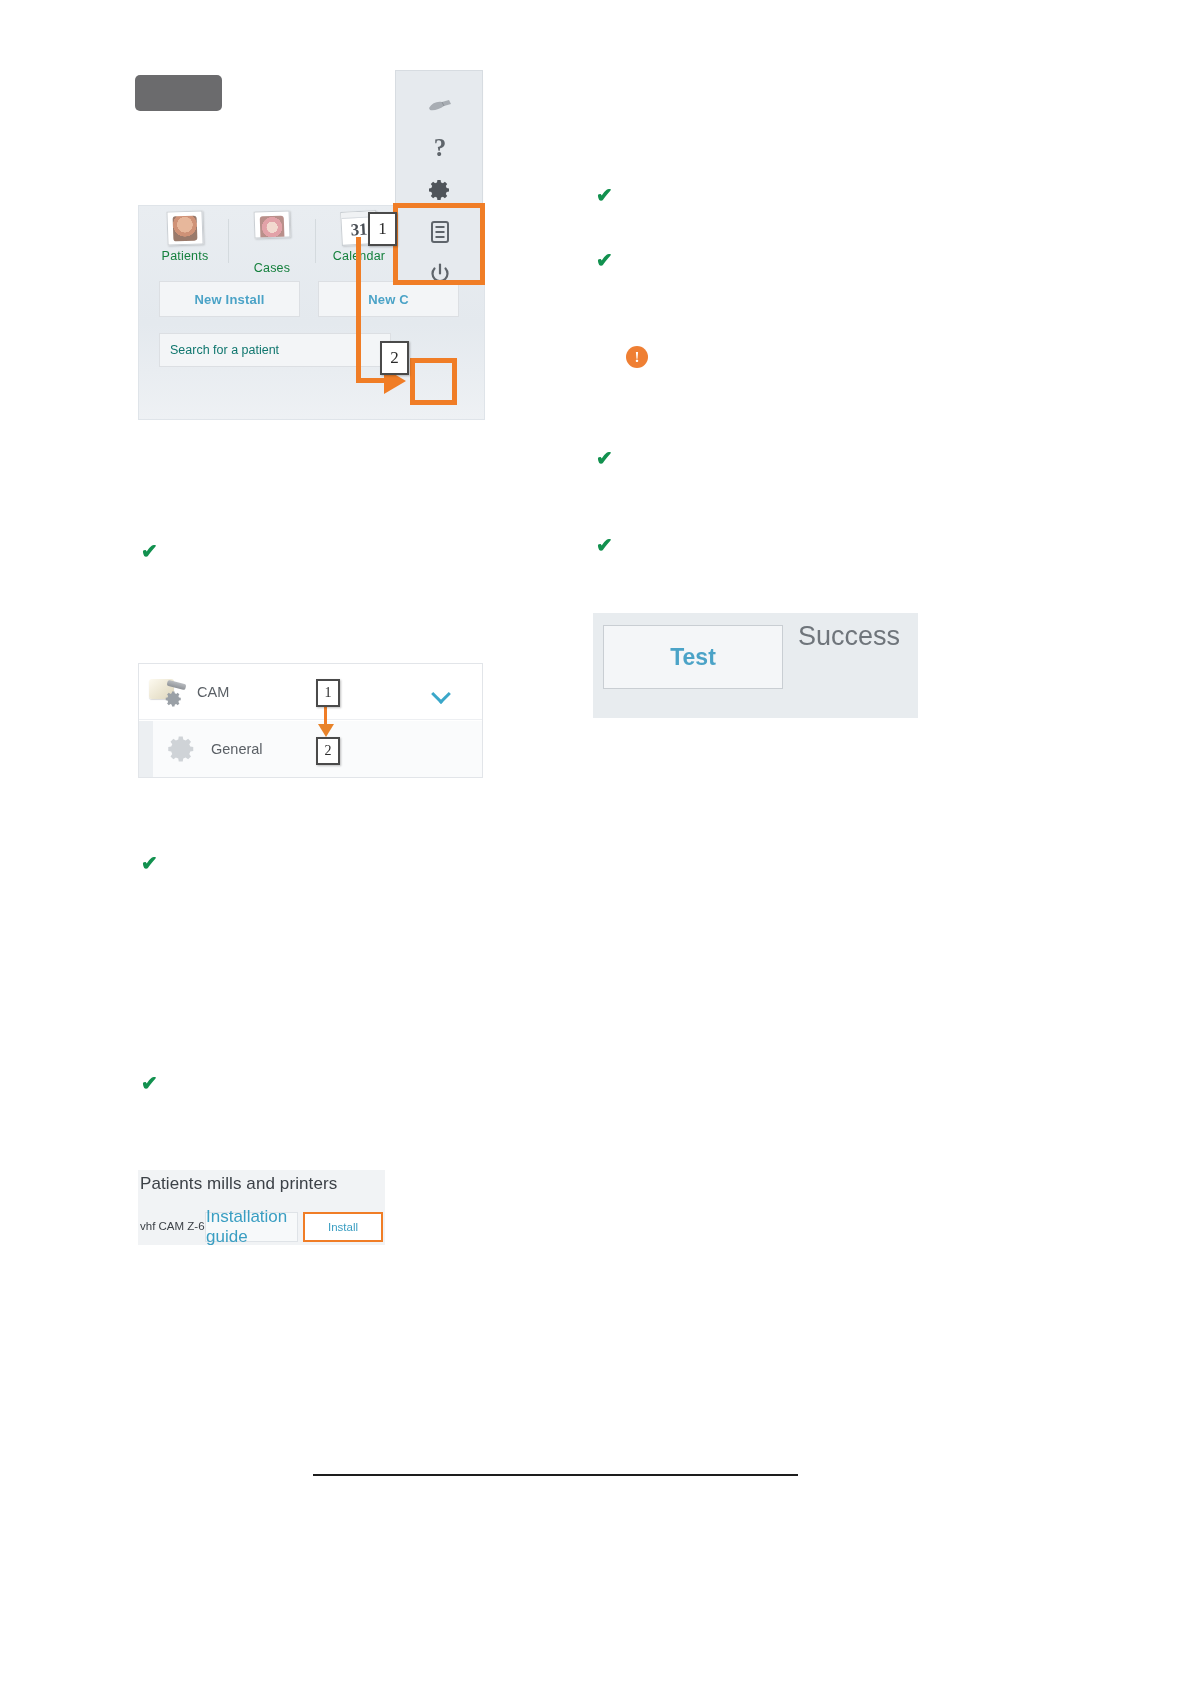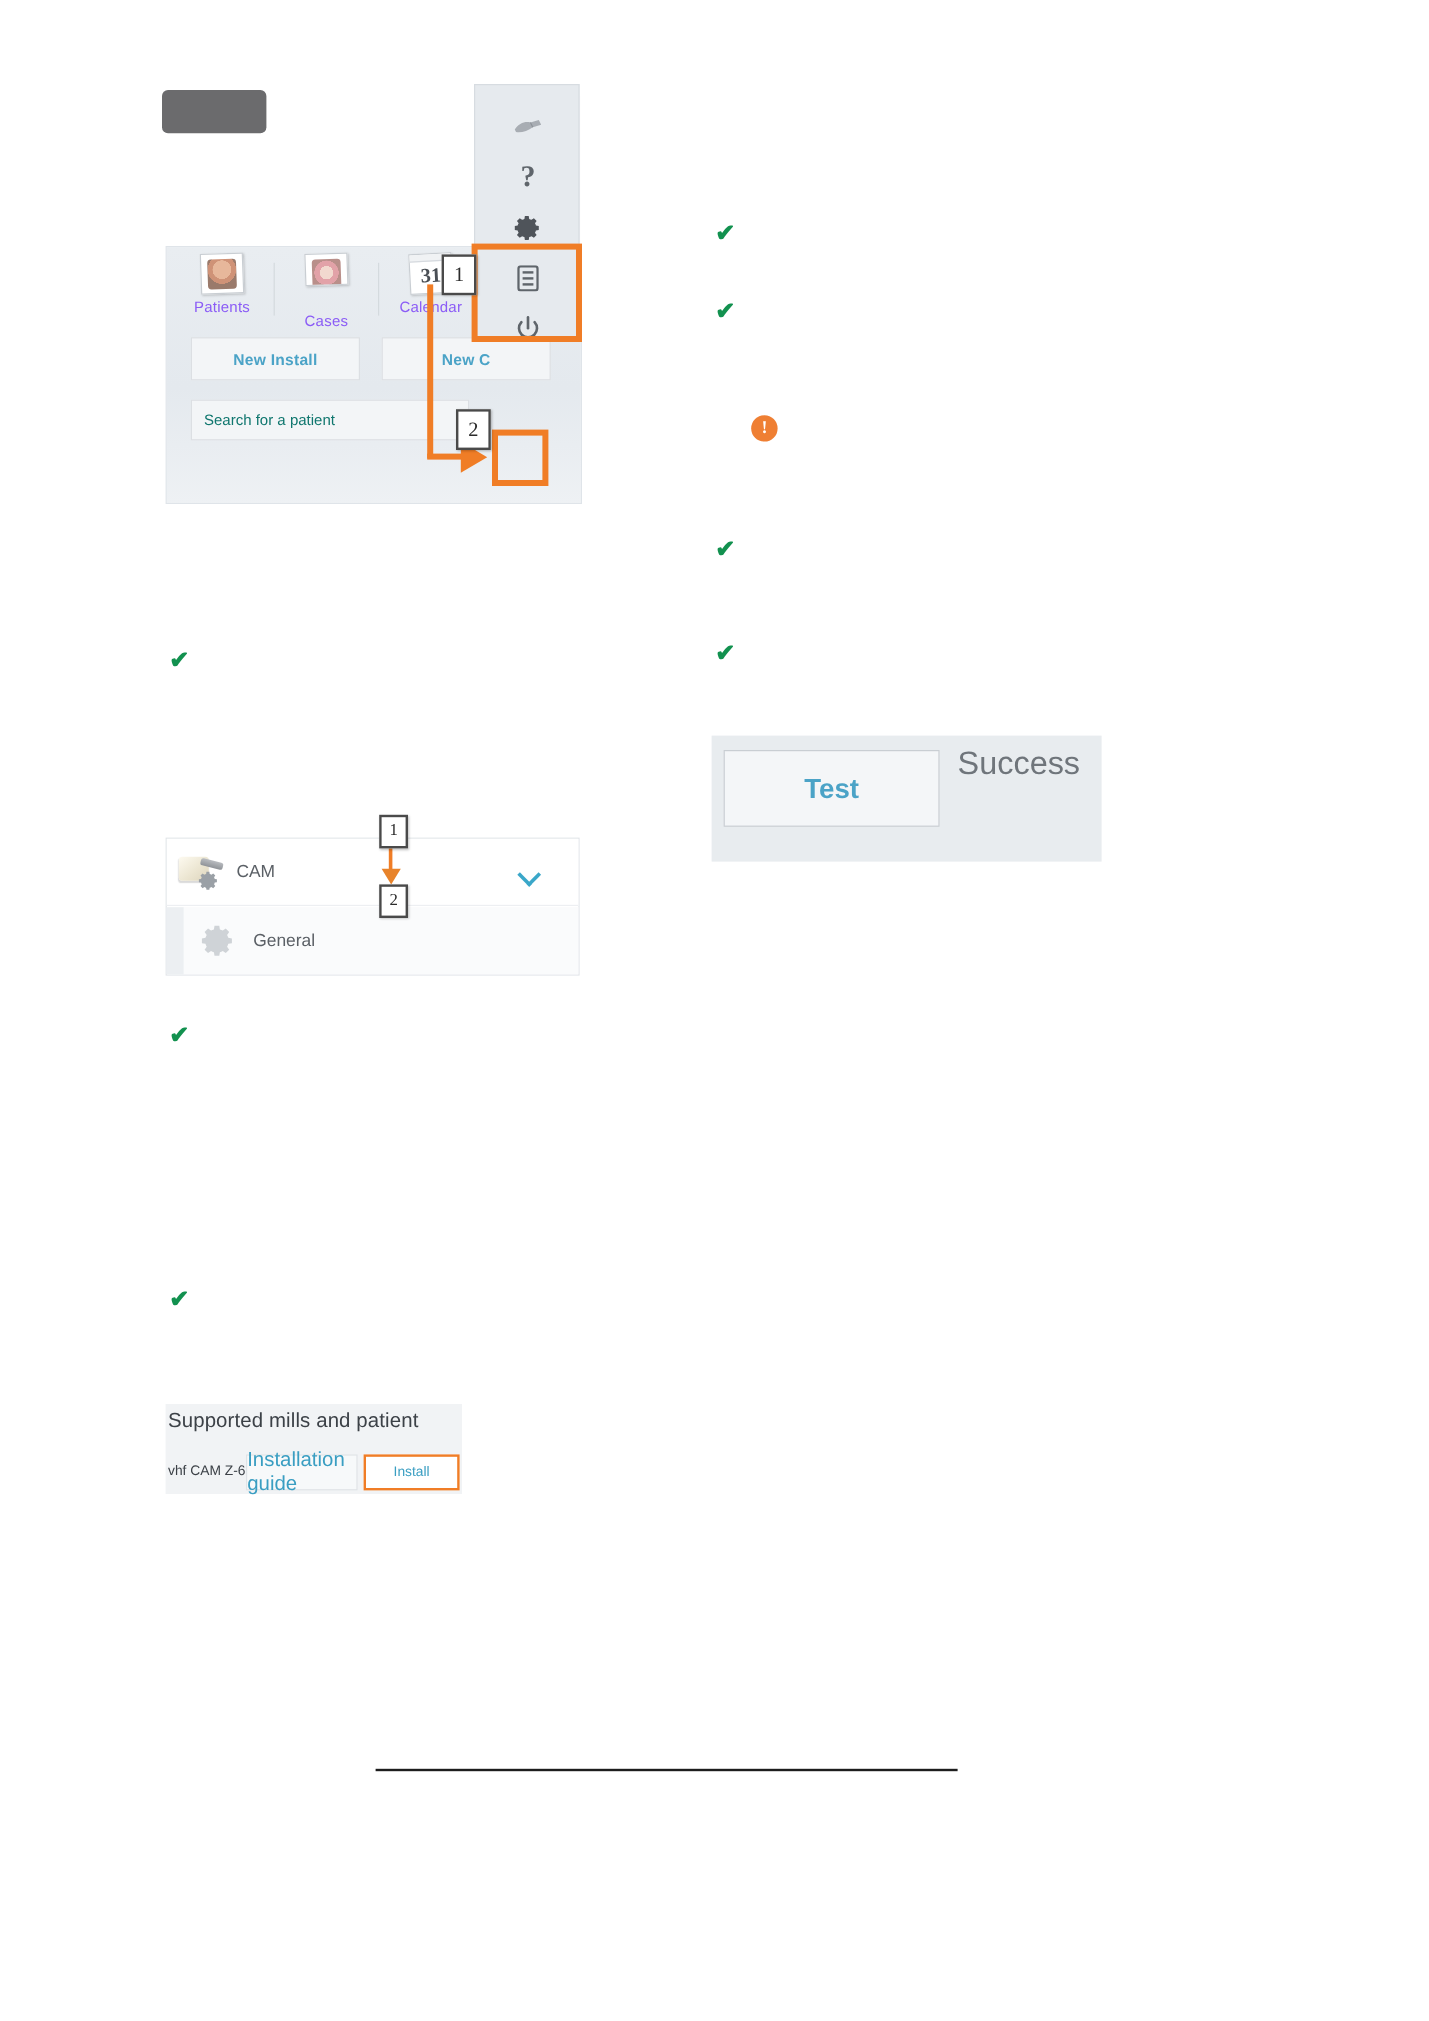--- a/index.html
+++ b/index.html
@@ -24,21 +24,21 @@
     left:0;top:0;width:347px;height:215px;
     background:linear-gradient(180deg,#e9edf1 0%,#e4e9ee 55%,#eef1f4 100%);
     border:1px solid #dfe4e9;box-sizing:border-box;
   }
   .tab-strip{left:0;top:0;width:347px;height:72px;}
   .tab{
     position:absolute;top:6px;width:86px;height:64px;
     display:flex;flex-direction:column;align-items:center;justify-content:flex-start;
   }
   .tab .tab-label{
-    font-size:12.5px;color:#8b5cf6;margin-top:4px;letter-spacing:.2px;
+    font-size:12.5px;color:#15803d;margin-top:4px;letter-spacing:.2px;
   }
   .tab-sep{position:absolute;top:14px;width:1px;height:44px;background:#d4dade;}
 
   
   .thumb{
     width:34px;height:32px;background:#ffffff;border:1px solid #c9ced3;
     box-shadow:1px 1px 2px rgba(0,0,0,.18);position:relative;overflow:hidden;
     transform:rotate(-2deg);
   }
   .thumb .face{
@@ -99,21 +99,21 @@
     position:absolute;background:#ffffff;border:2px solid #4a4a4a;
     display:flex;align-items:center;justify-content:center;
     font-size:17px;color:#2b2b2b;font-family:"Liberation Serif", serif;
     box-shadow:1px 1px 2px rgba(0,0,0,.25);
   }
   .hl-box{position:absolute;border:5px solid #f07d26;box-sizing:border-box;}
   .arrow-line{position:absolute;background:#f07d26;}
 
   
   #shot-cam{left:138px;top:663px;width:345px;height:115px;
-    border:1px solid #e2e5e9;box-sizing:border-box;background:#ffffff;margin-top:35px;}
+    border:1px solid #e2e5e9;box-sizing:border-box;background:#ffffff;}
   .cam-row{
     position:absolute;left:0;width:343px;height:56px;display:flex;align-items:center;
     box-sizing:border-box;
   }
   #cam-row-1{top:0;background:#ffffff;border-bottom:1px solid #edeff2;}
   #cam-row-2{top:57px;background:#fafbfc;border-left:14px solid #eceff2;}
   .cam-label{font-size:14.5px;color:#5b6066;}
   .chevron-down{
     width:18px;height:18px;position:relative;
   }
@@ -333,21 +333,21 @@
 <div class="abs shot" id="shot-test">
   <div class="abs" id="test-button">
     <span>Test</span>
   </div>
   <div class="abs" id="success-label">
     <span>Success</span>
   </div>
 </div>
 
 <div class="abs shot" id="shot-mills">
-  <div class="abs" id="mills-title">Supported mills and patient</div>
+  <div class="abs" id="mills-title">Patients mills and printers</div>
 
   <div class="abs" id="mills-row">
     <span id="mill-name">vhf CAM Z-6</span>
 
     <div id="install-guide-btn">
       <span>Installation guide</span>
     </div>
 
     <div id="install-btn">
       <span>Install</span>

